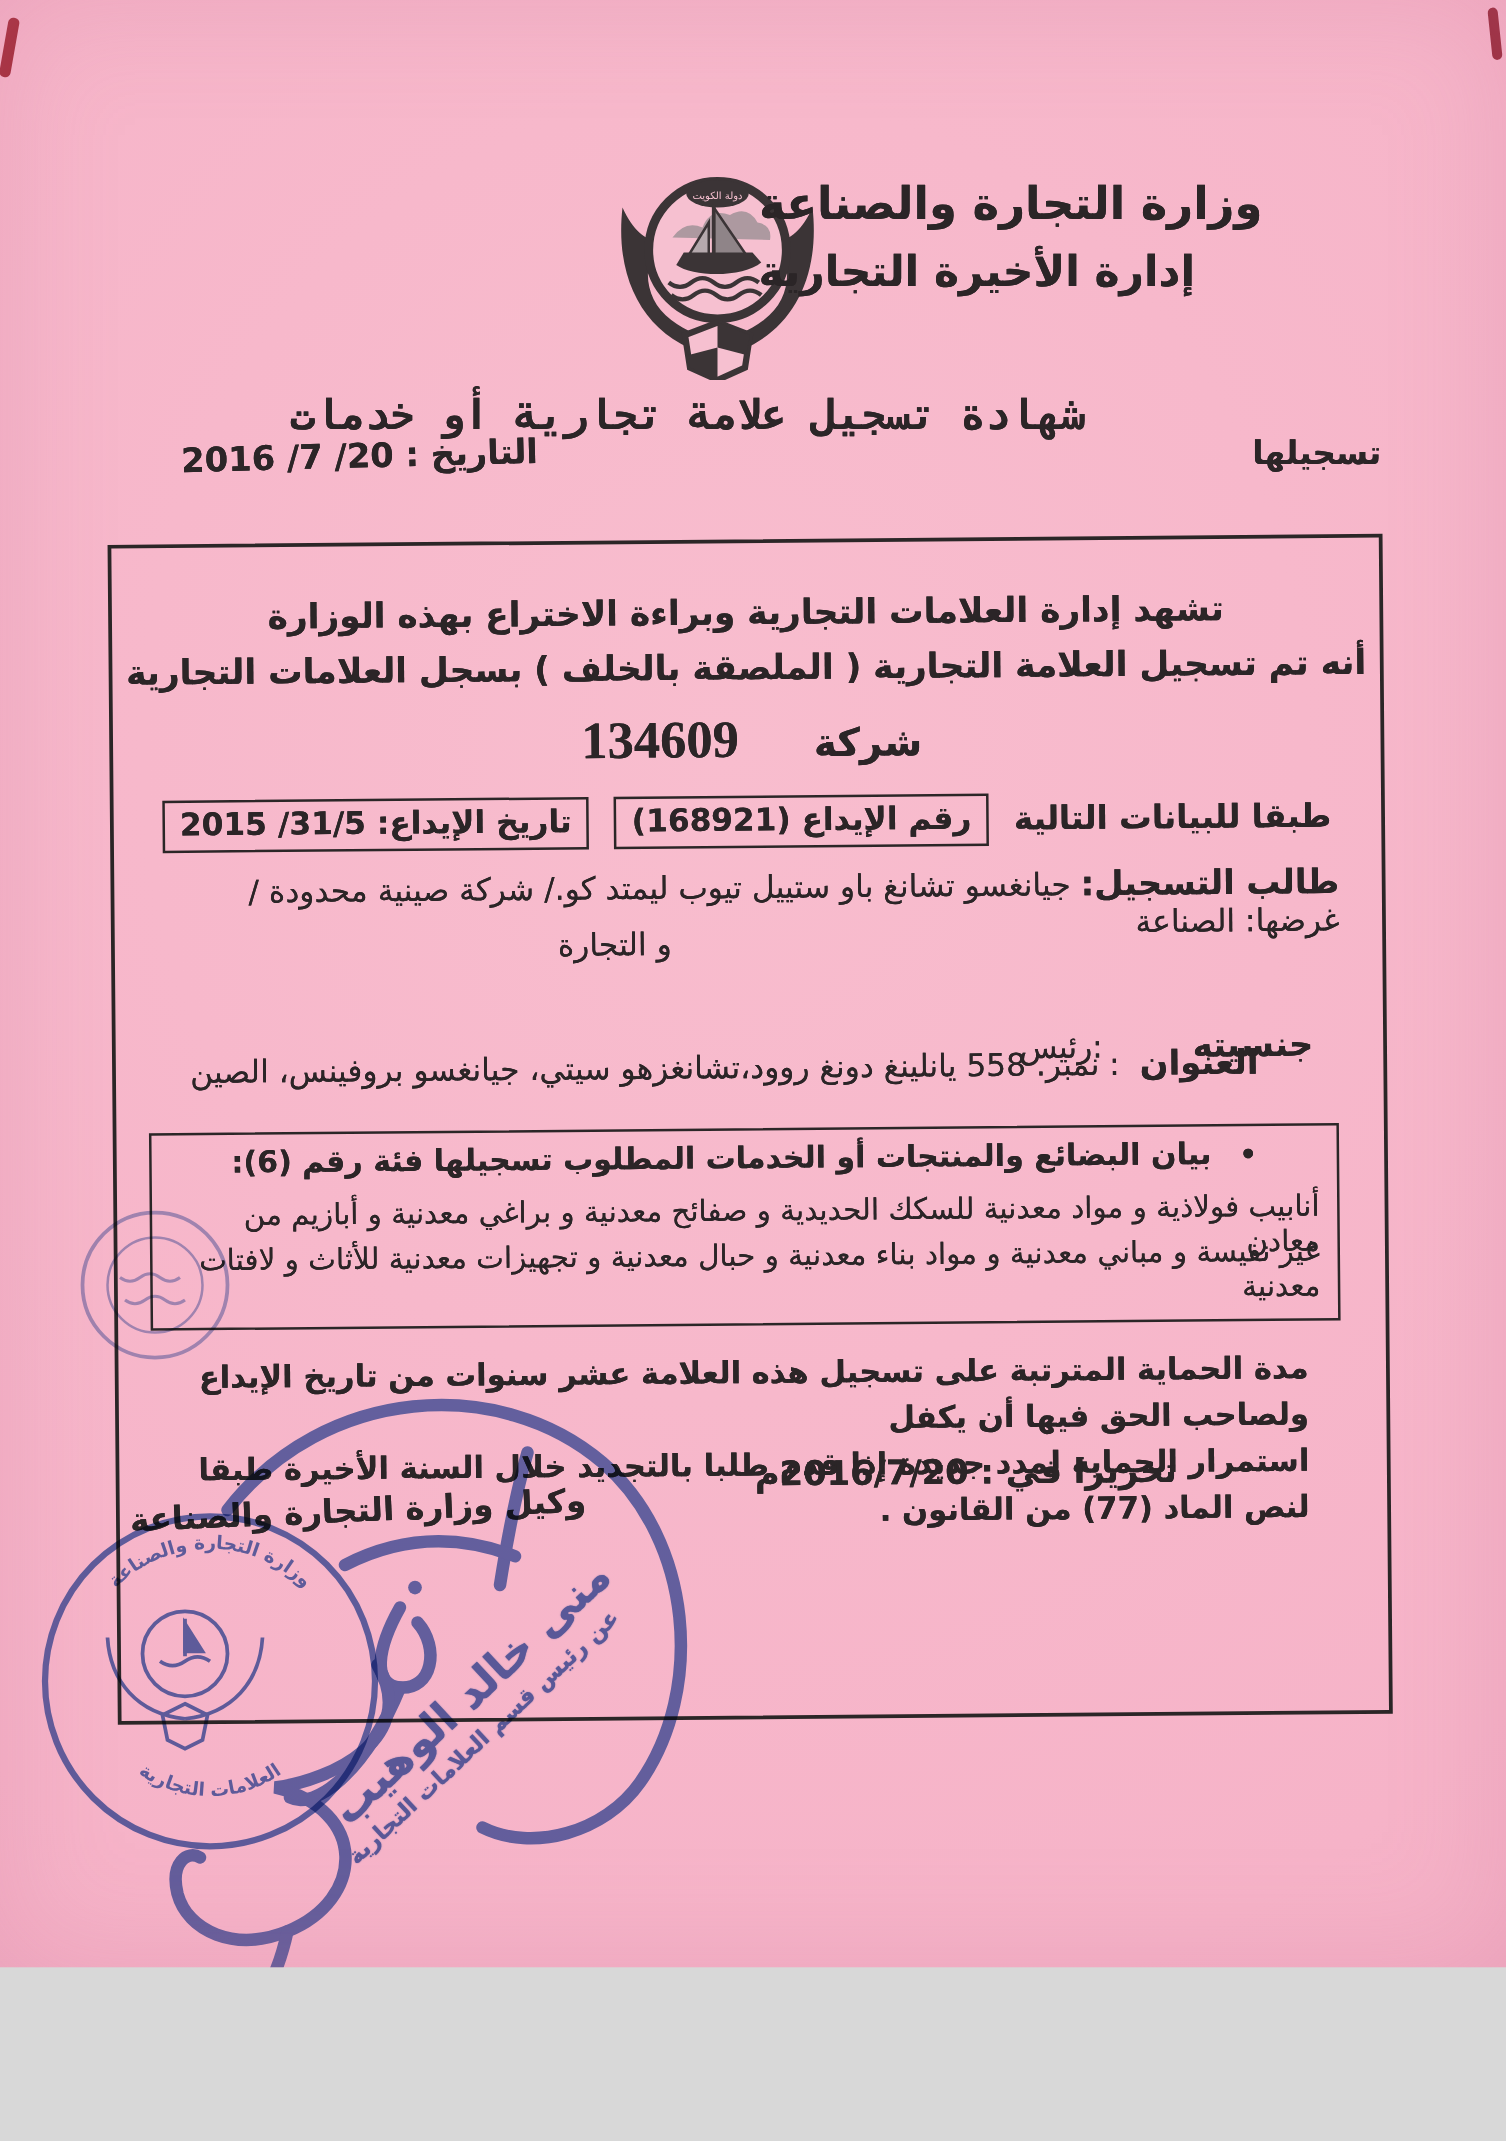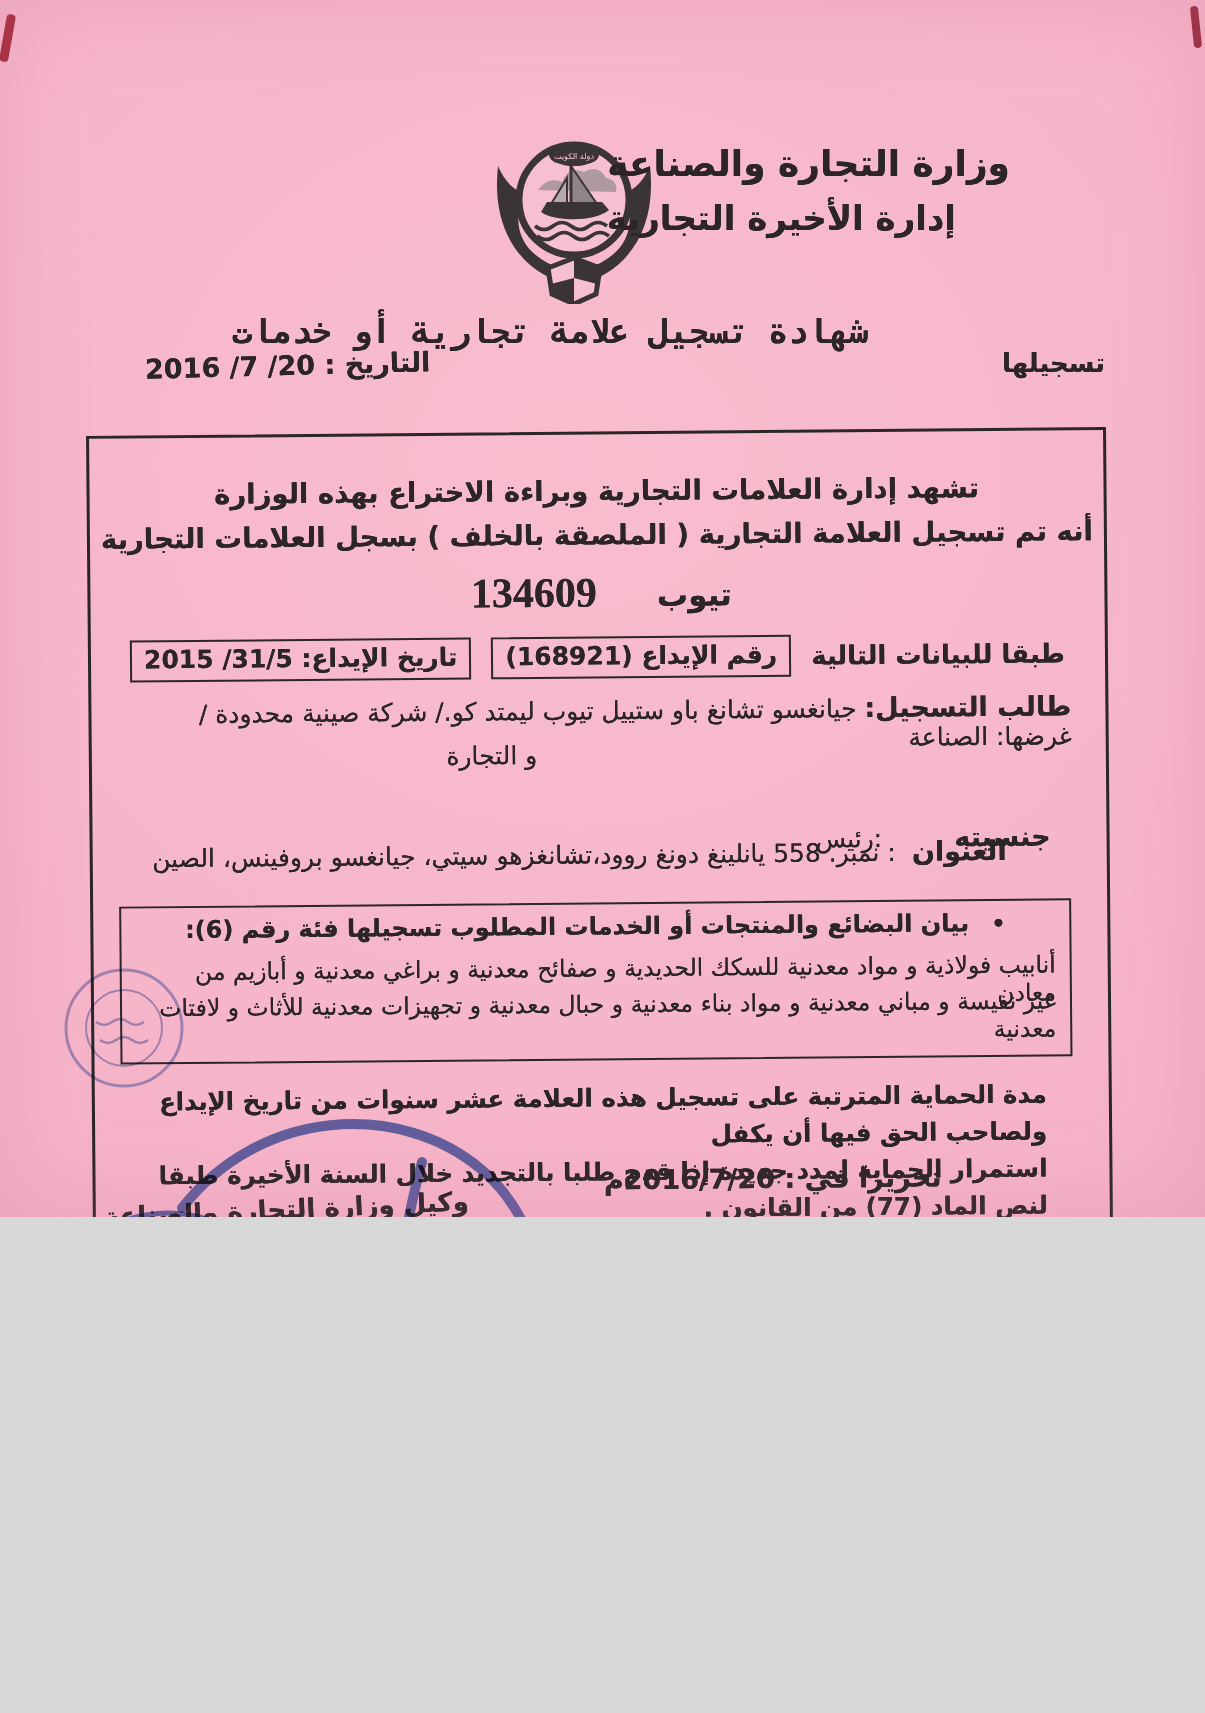--- a/index.html
+++ b/index.html
@@ -1,17 +1,17 @@
 <!DOCTYPE html>
 <html lang="ar"><head>
 <meta charset="utf-8">
 <style>
   html,body{margin:0;padding:0;background:#d8d8d8;}
   .page{
-    position:relative;width:1205px;height:1217px;overflow:hidden;
+    position:relative;width:1205px;height:1574px;overflow:hidden;
     background:radial-gradient(140% 120% at 48% 38%, #f8bdce 0%, #f6b3c8 55%, #f0a7be 100%);
     font-family:"DejaVu Sans","DejaVu Serif",sans-serif;
     color:#2b2527;
   }
   .page::after{content:"";position:absolute;inset:0;pointer-events:none;
     box-shadow:inset 0 0 90px rgba(205,115,150,.25);}
   .abs{position:absolute;}
   .b{font-weight:bold;}
   .rtl{direction:rtl;}
   .center{text-align:center;}
@@ -113,21 +113,21 @@
   <div class="abs doc-title center b rtl ink">شهادة تسجيل علامة تجارية أو خدمات</div>
 
   <div class="abs ref-label b rtl ink">تسجيلها</div>
   <div class="abs date-line b rtl ink">التاريخ :  20/ 7/ 2016</div>
 
   <div class="abs main-box">
     <div class="abs attest1 center b rtl ink">تشهد إدارة العلامات التجارية وبراءة الاختراع بهذه الوزارة</div>
     <div class="abs attest2 center b rtl ink">أنه تم تسجيل العلامة التجارية ( الملصقة بالخلف ) بسجل العلامات التجارية</div>
 
     <div class="abs reg-row center b rtl ink">
-      <span>تيوب</span><span class="reg-gap"></span><span class="reg-no">134609</span>
+      <span>شركة</span><span class="reg-gap"></span><span class="reg-no">134609</span>
     </div>
 
     <div class="abs data-row rtl ink">
       <span class="lbl b">طبقا للبيانات التالية</span>
       <span class="data-box b">رقم الإيداع (168921)</span>
       <span class="data-box b">تاريخ الإيداع: 31/5/ 2015</span>
     </div>
 
     <div class="abs applicant rtl ink">
       <span class="lbl b">طالب التسجيل:</span>

